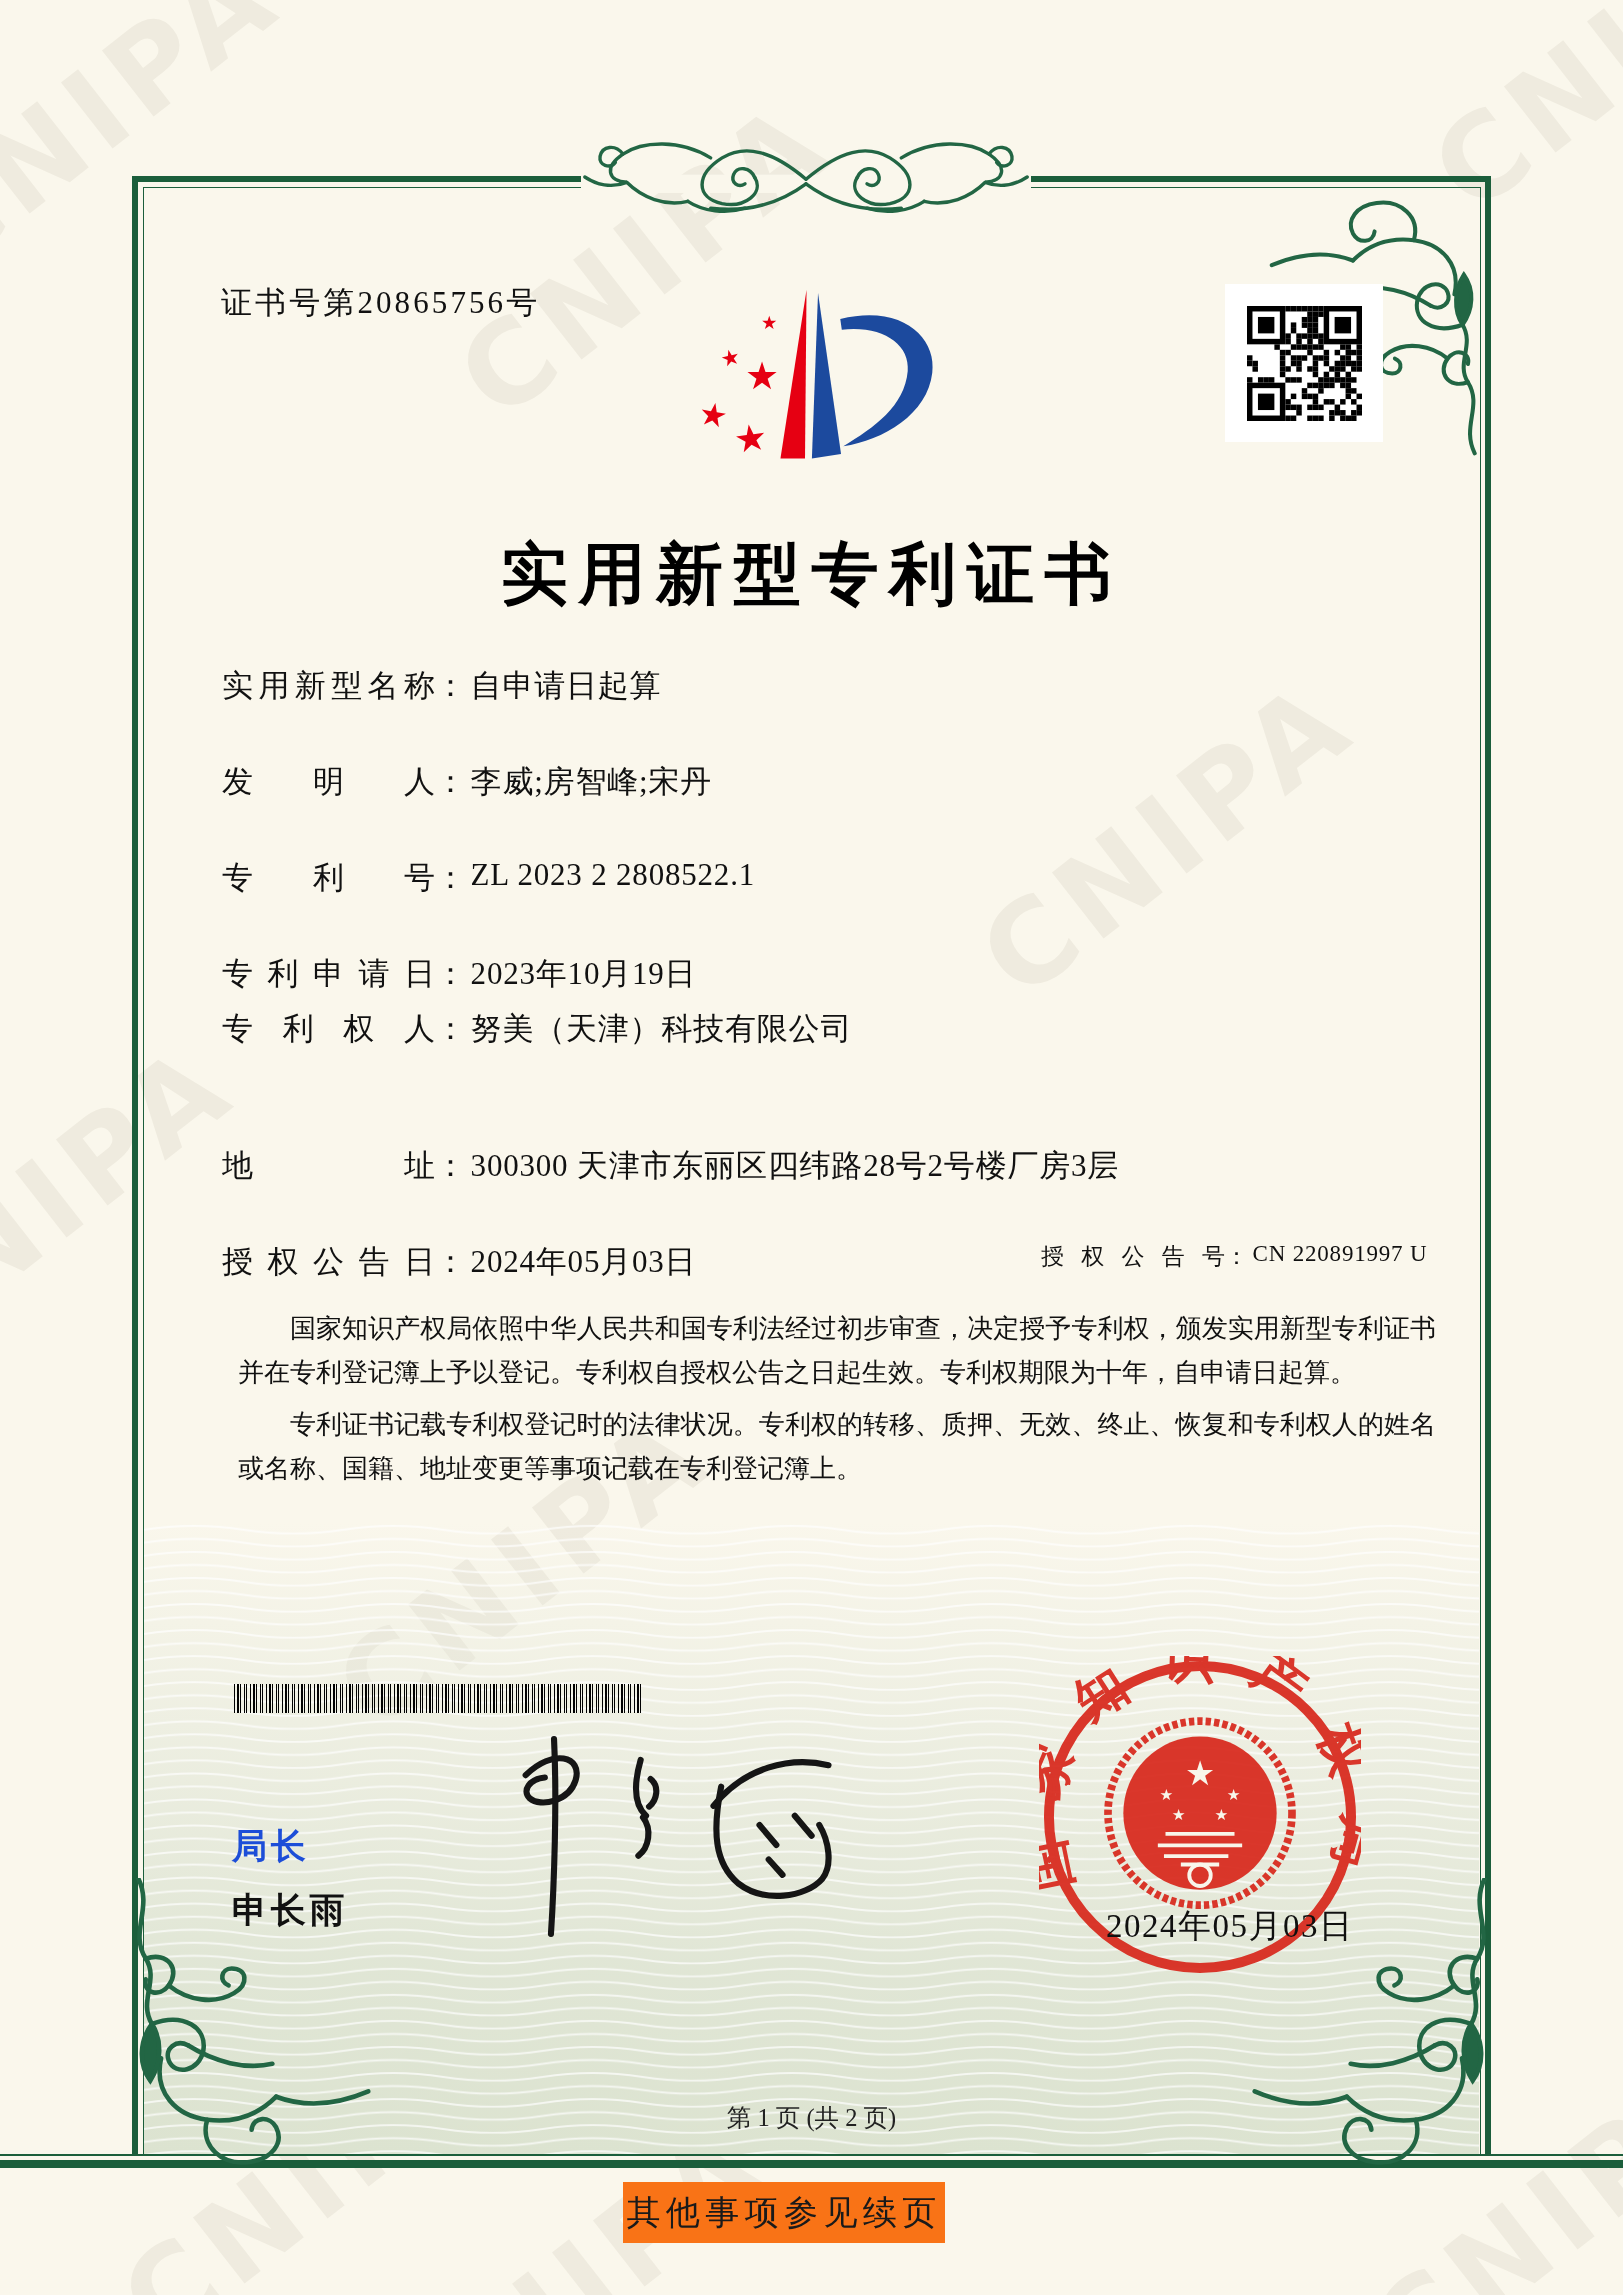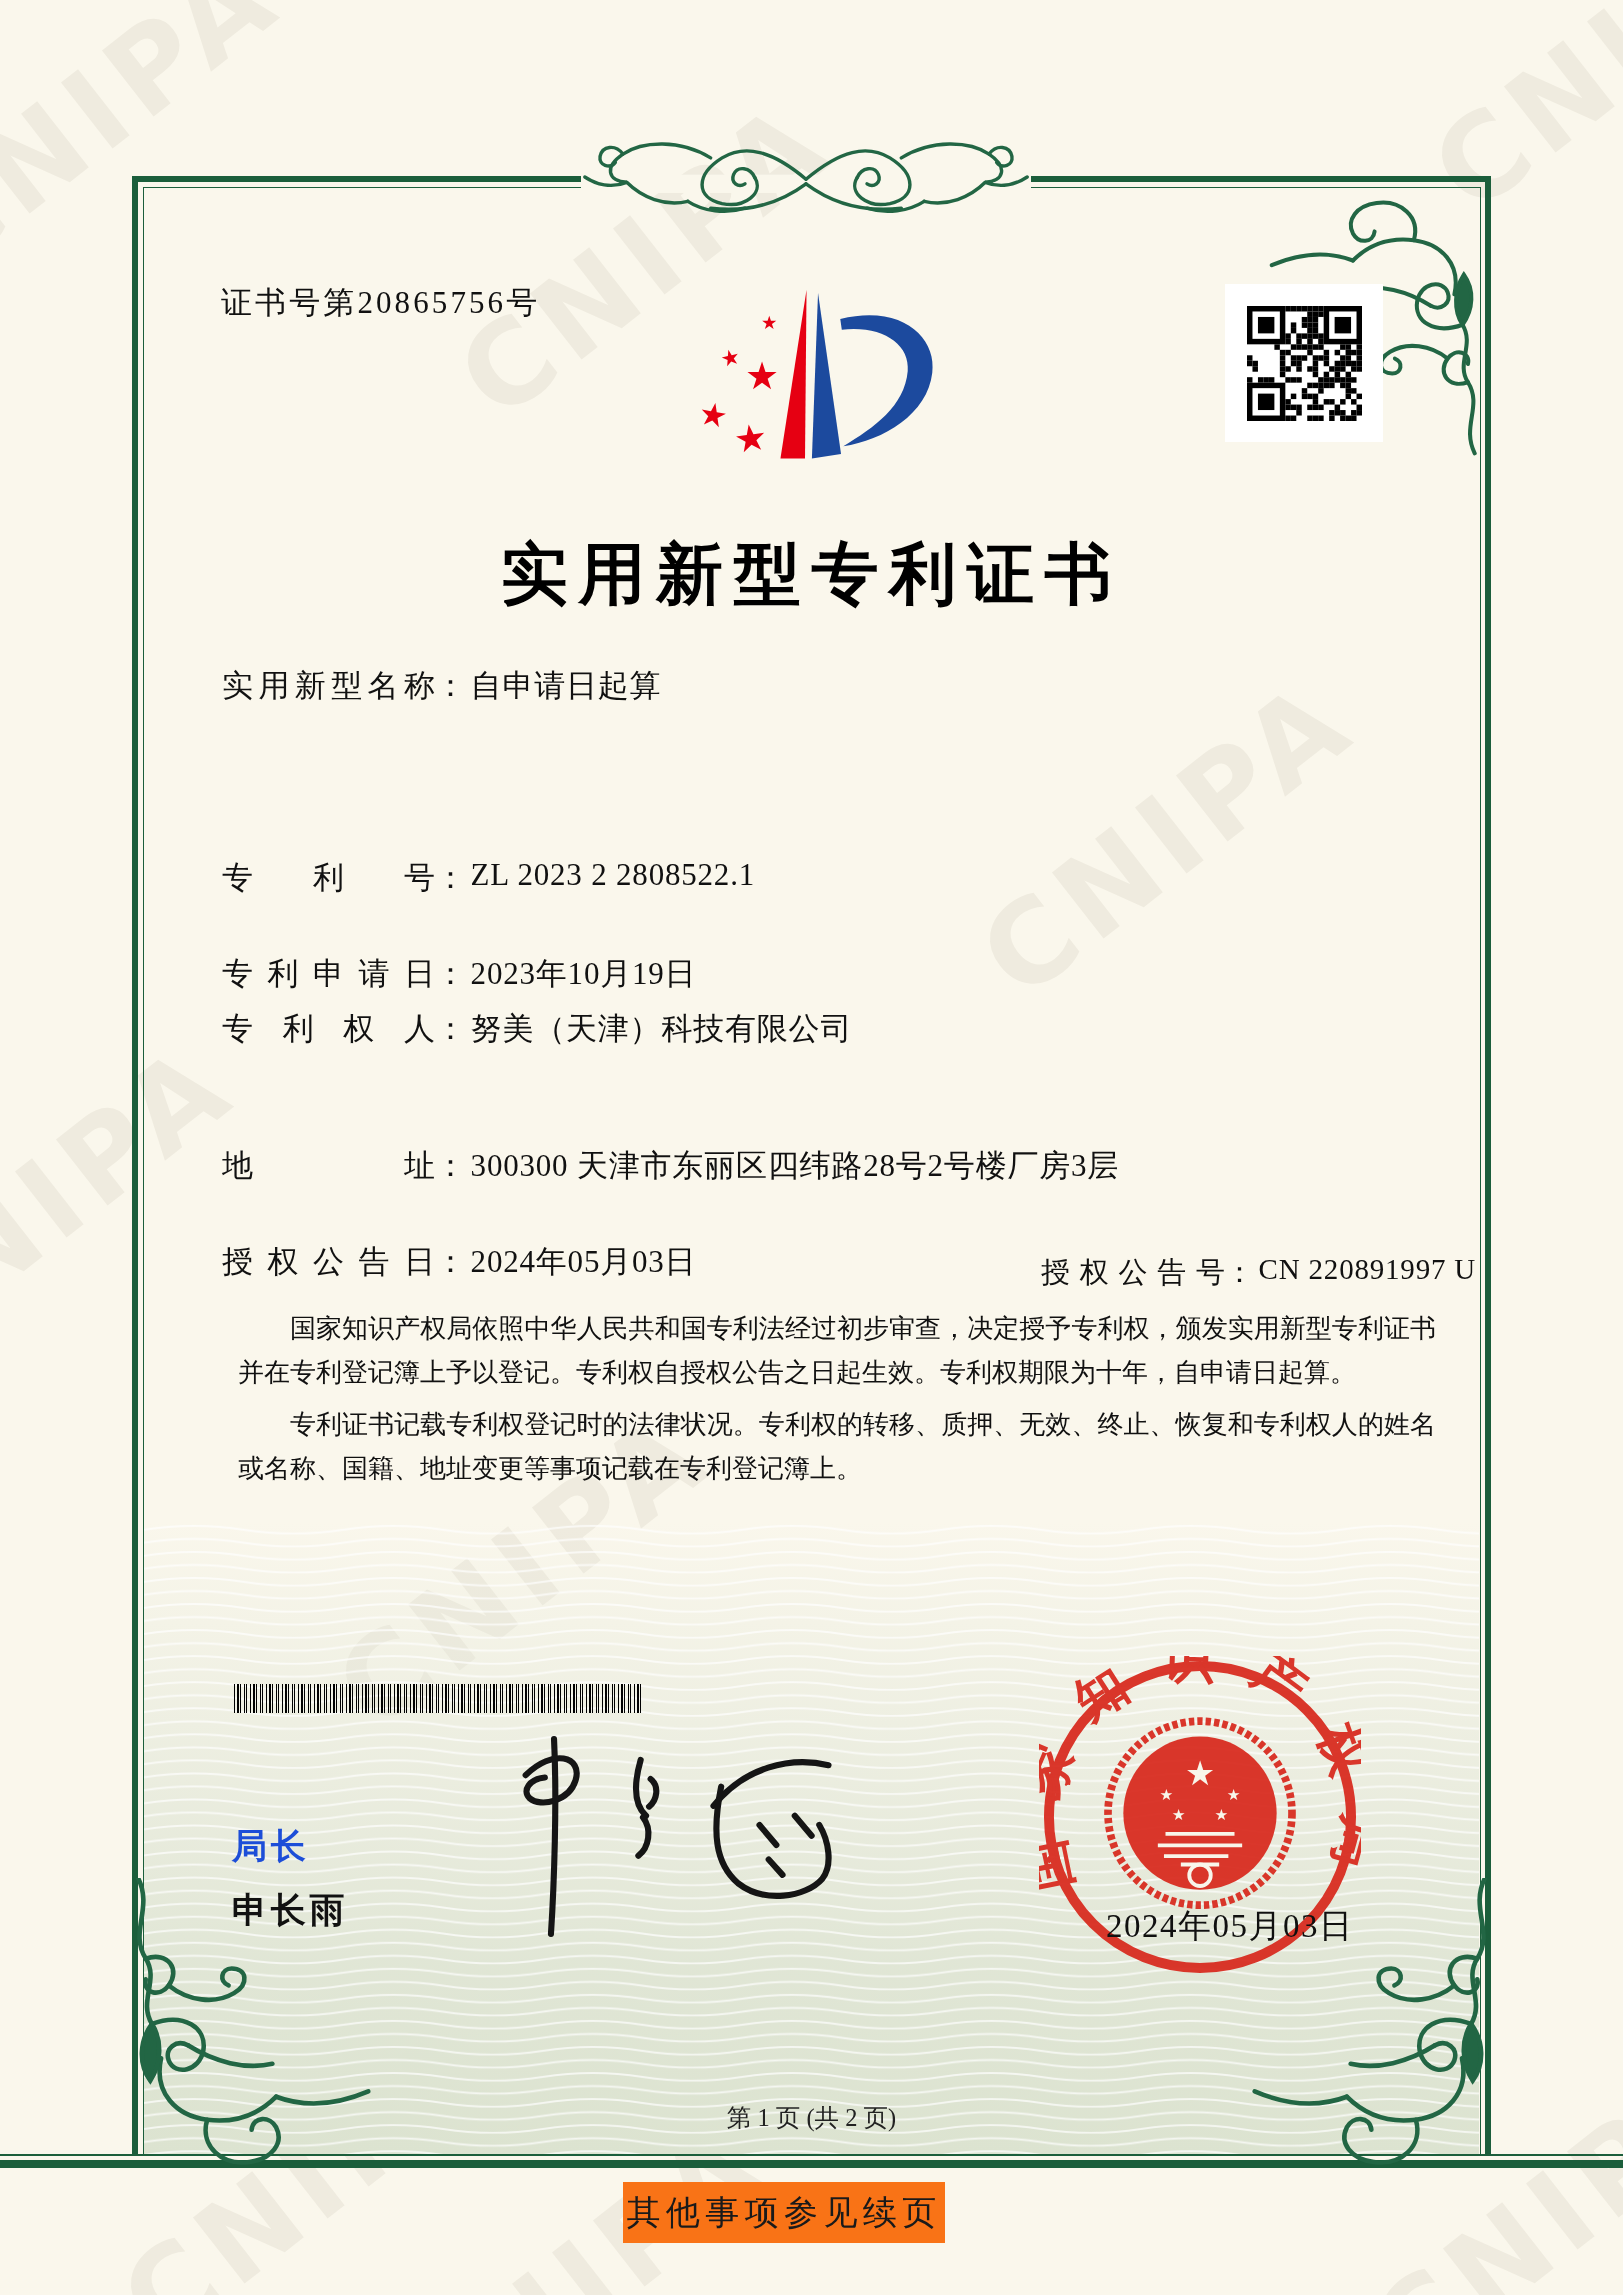--- a/index.html
+++ b/index.html
@@ -32,21 +32,21 @@
   .qrbox svg{position:absolute;left:21.5px;top:21.5px;}
 
   .title{position:absolute;left:0;top:529px;width:1623px;text-align:center;
       font-size:67px;font-weight:bold;letter-spacing:10.7px;color:#000;}
 
   
   .row{position:absolute;left:222px;font-size:31px;color:#111;white-space:nowrap;}
   .lbl{display:inline-block;width:213px;text-align:justify;text-align-last:justify;vertical-align:top;}
   .colon{display:inline-block;vertical-align:top;}
   .val{display:inline-block;vertical-align:top;padding-left:4.6px;letter-spacing:0.8px;}
-  .row2nd{position:absolute;left:819px;top:12px;font-size:29px;white-space:nowrap;}
+  .row2nd{position:absolute;left:819px;top:0;font-size:23px;white-space:nowrap;}
   .lbl2{display:inline-block;width:184px;text-align:justify;text-align-last:justify;vertical-align:top;}
 
   
   .bodytext{position:absolute;left:238px;top:1307px;width:1198px;font-size:26px;line-height:44px;
       color:#111;text-align:justify;}
   .bodytext p{margin:0 0 8.4px 0;text-indent:2em;}
 
   
   .barcode{position:absolute;left:234px;top:1684px;width:410px;height:29px;
       background:repeating-linear-gradient(90deg,#000 0 1.5px,transparent 1.5px 3.1px,#000 3.1px 5.4px,
@@ -312,20 +312,23 @@
           <rect x="14" y="112" width="21" height="21"></rect>
         </g>
       </svg>
   </div>
 
   <div class="title">实用新型专利证书</div>
 
   <div class="row" style="top:665px">
     <span class="lbl">实用新型名称</span><span class="colon">：</span><span class="val">自申请日起算</span>
   </div>
+  <div class="row" style="top:761px">
+    <span class="lbl">发明人</span><span class="colon">：</span><span class="val">李威;房智峰;宋丹</span>
+  </div>
   <div class="row" style="top:857px">
     <span class="lbl">专利号</span><span class="colon">：</span><span class="val">ZL 2023 2 2808522.1</span>
   </div>
   <div class="row" style="top:953px">
     <span class="lbl">专利申请日</span><span class="colon">：</span><span class="val">2023年10月19日</span>
   </div>
   <div class="row" style="top:1008px">
     <span class="lbl">专利权人</span><span class="colon">：</span><span class="val">努美（天津）科技有限公司</span>
   </div>
   <div class="row" style="top:1145px">

